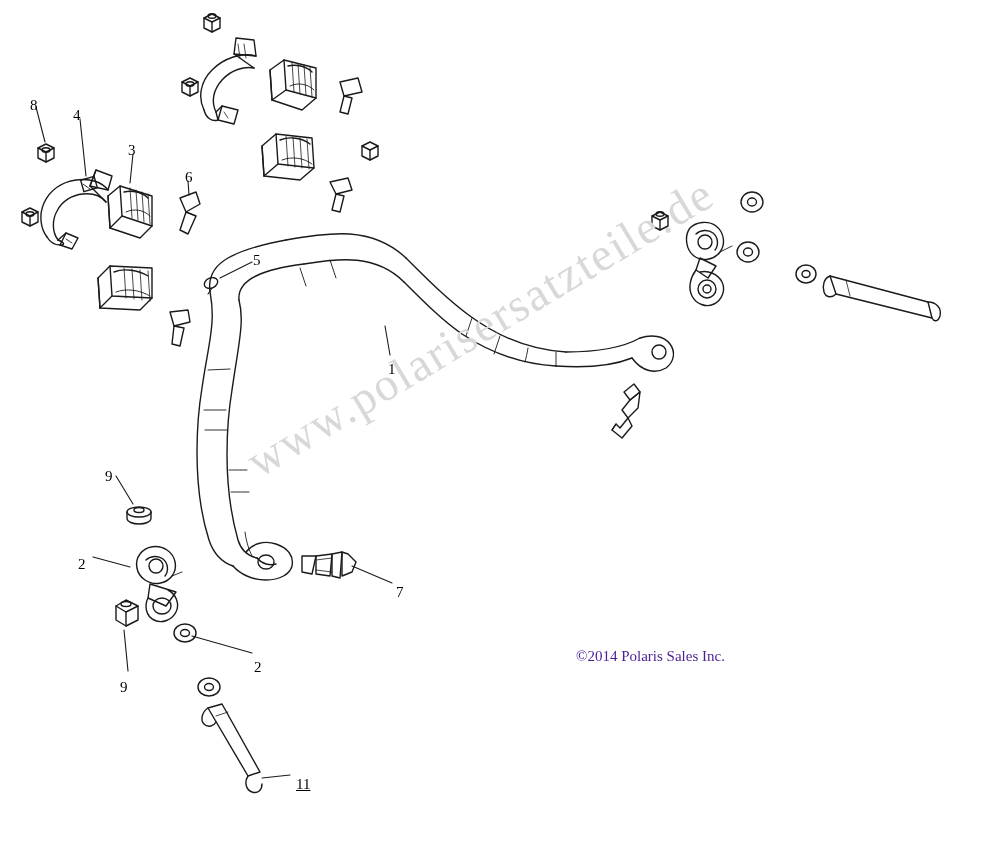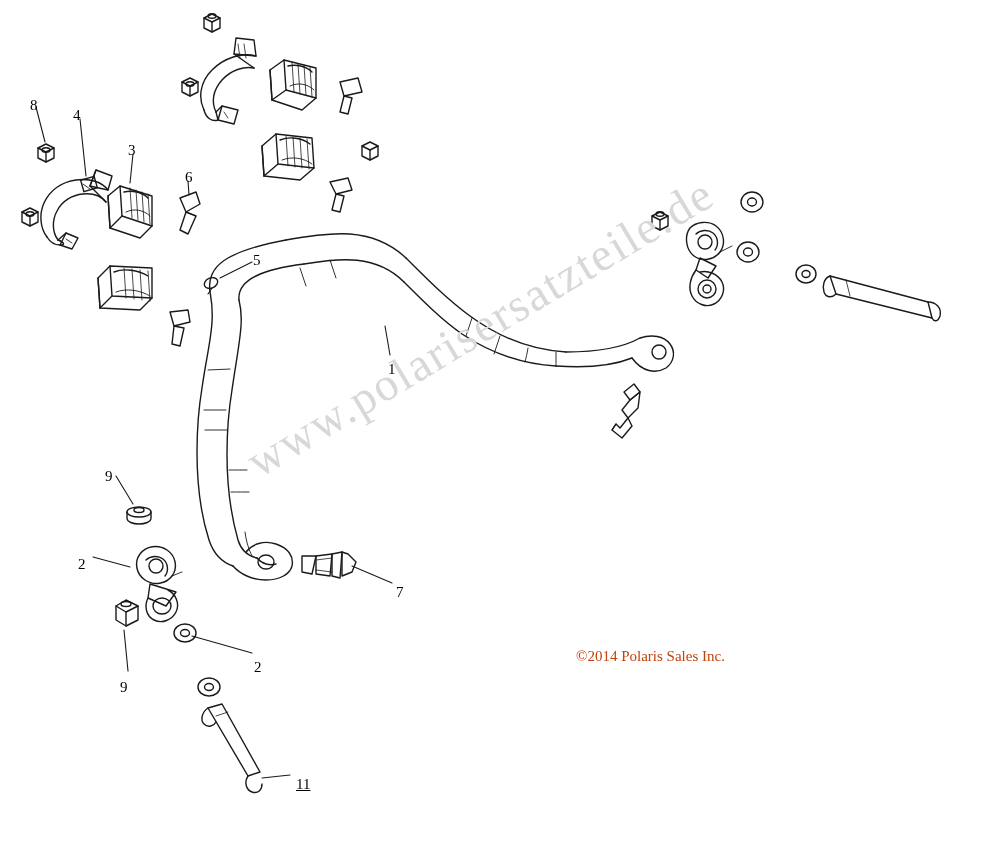--- a/index.html
+++ b/index.html
@@ -31,21 +31,21 @@
     font-family: "Liberation Serif", serif;
     font-size: 15px;
     color: #000000;
     white-space: nowrap;
     line-height: 1;
   }
   .copyright {
     position: absolute;
     font-family: "Liberation Serif", serif;
     font-size: 15px;
-    color: #c2410c;
+    color: #4c1d95;
     white-space: nowrap;
   }
   .watermark {
     position: absolute;
     left: 90px;
     top: 300px;
     width: 780px;
     text-align: center;
     font-family: "Liberation Serif", serif;
     font-size: 47px;

